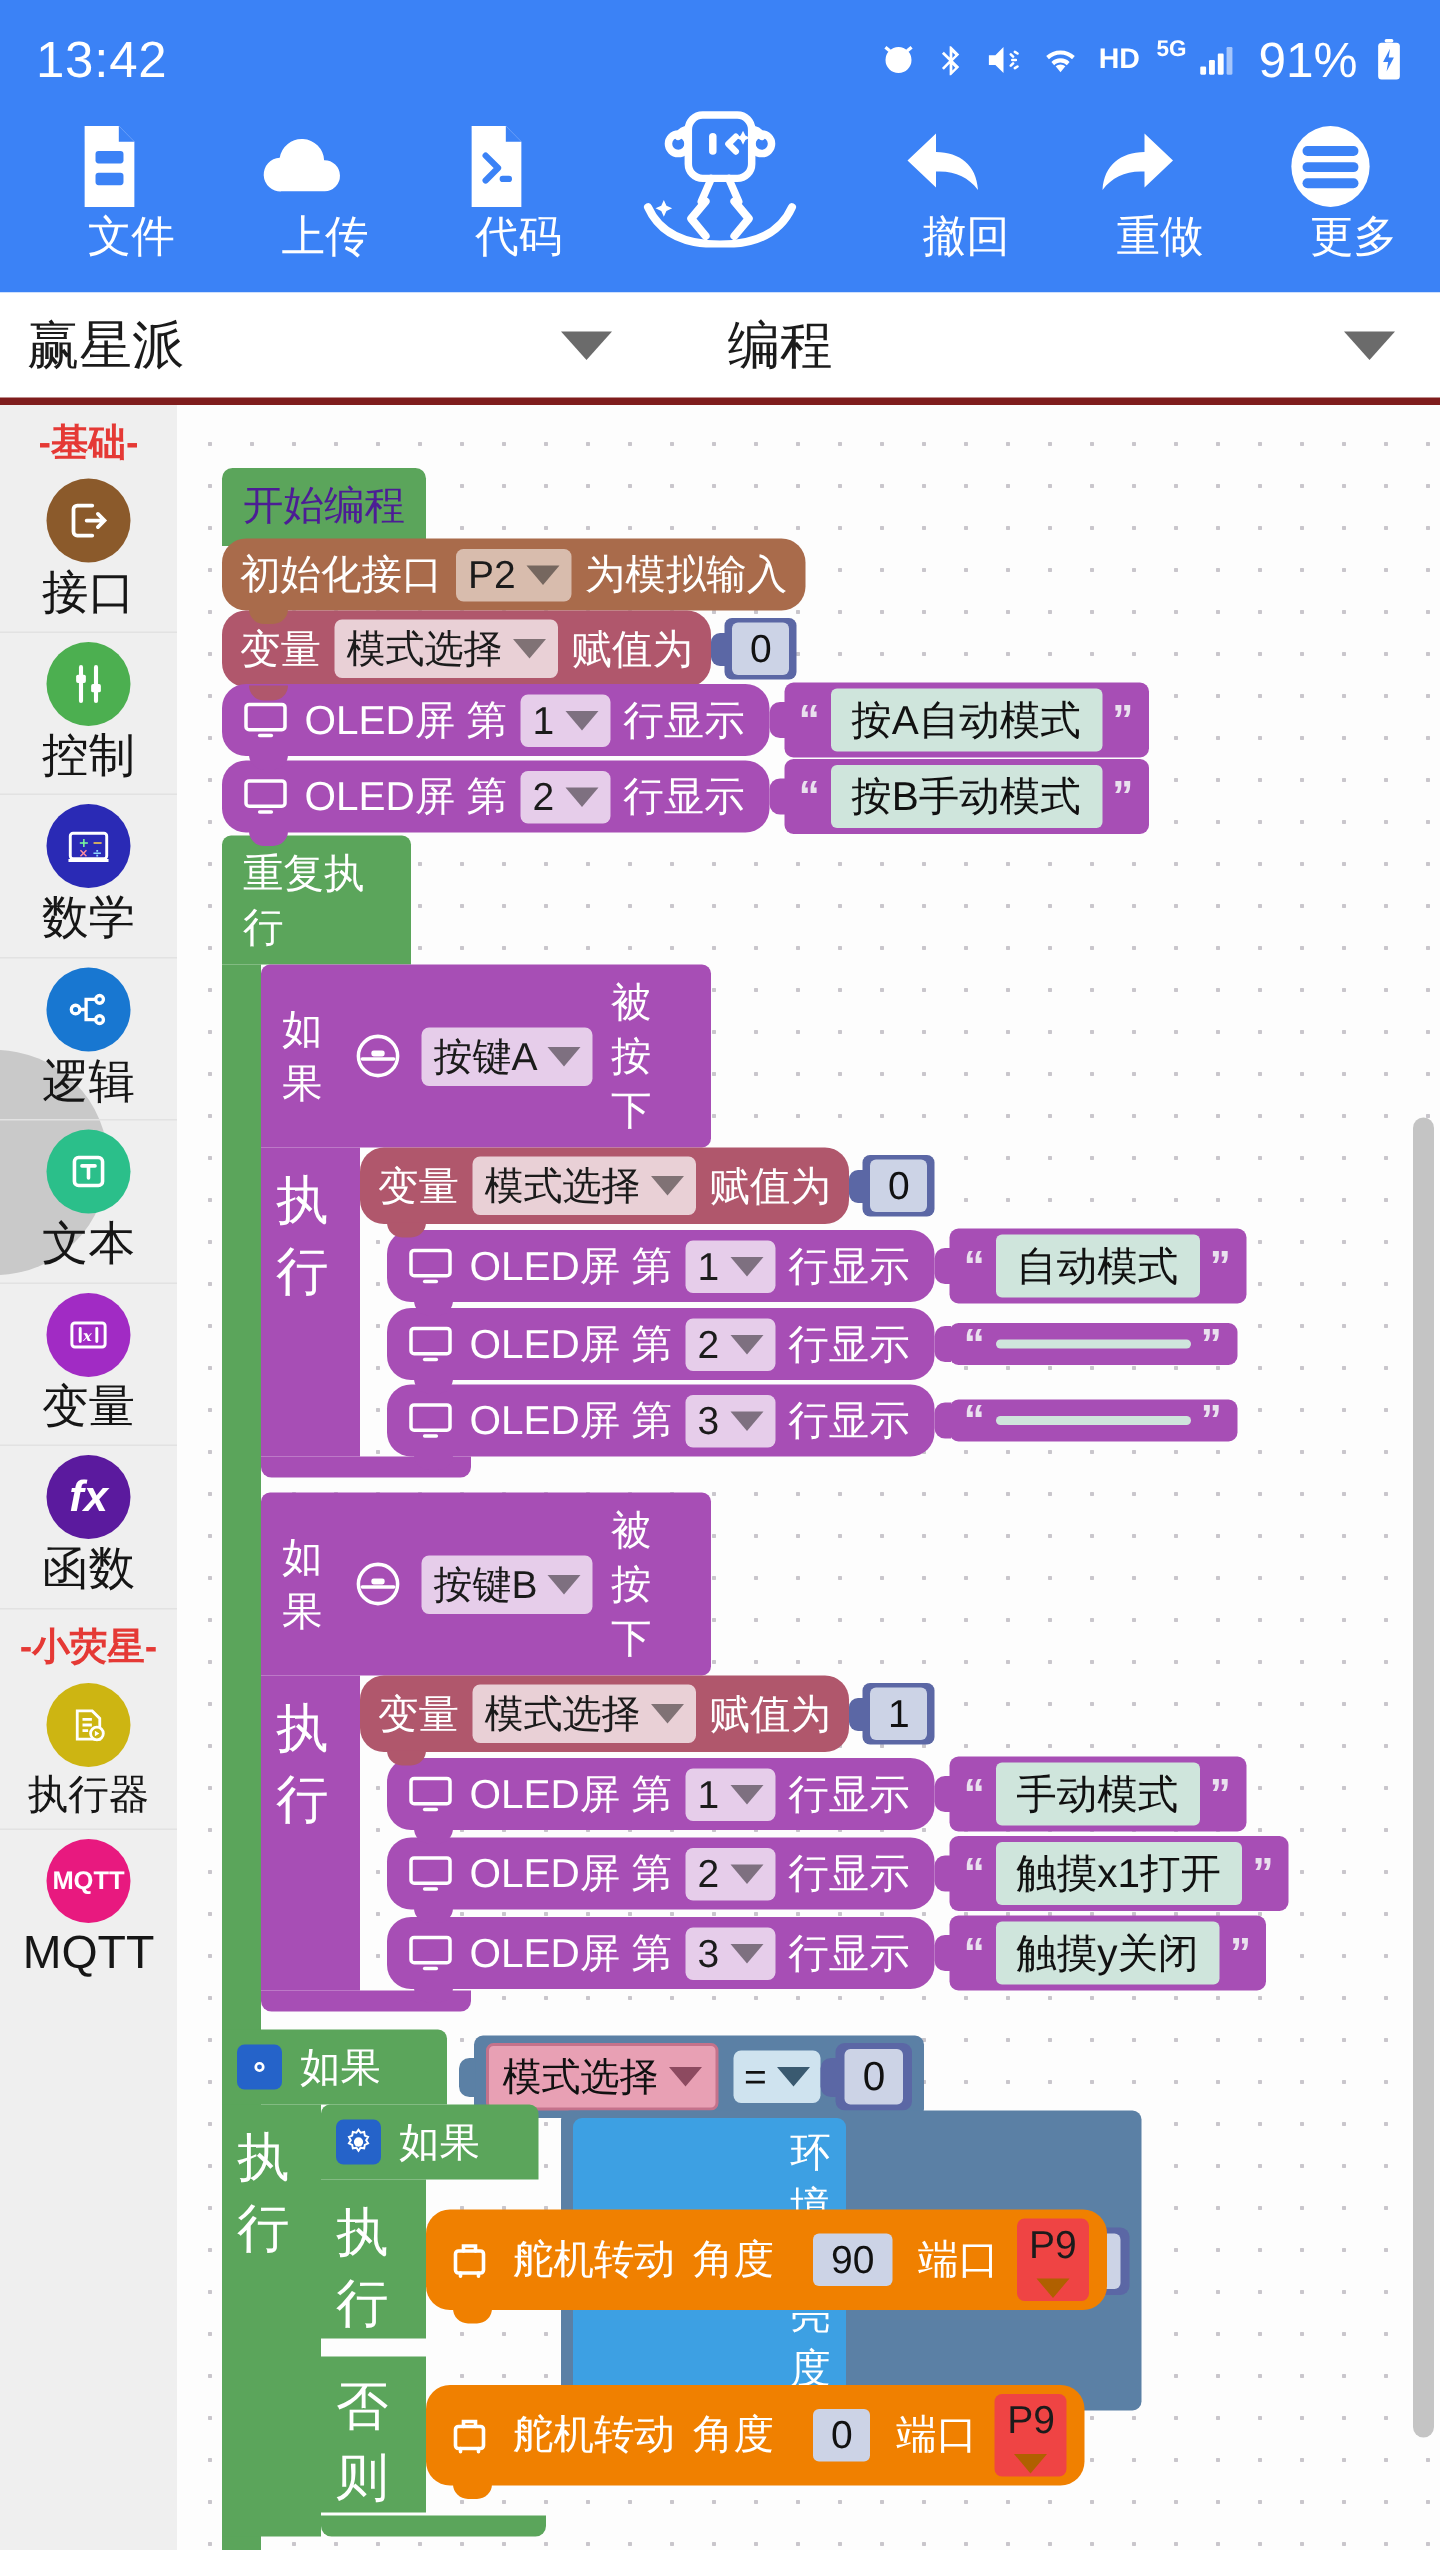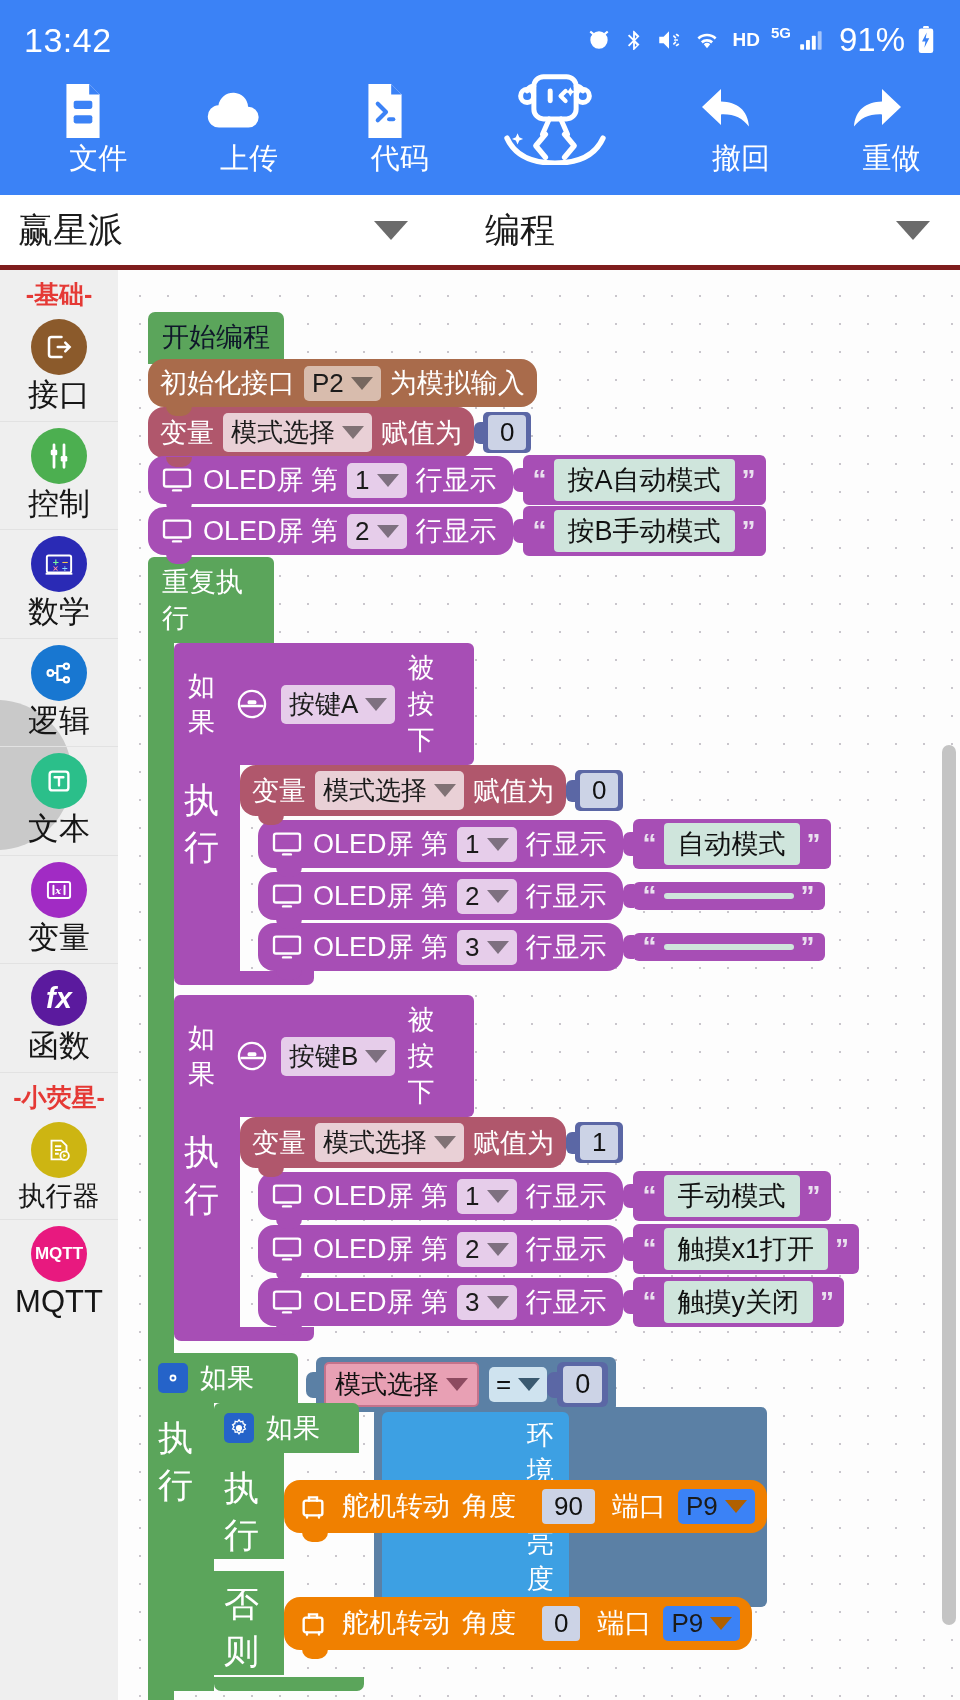--- a/index.html
+++ b/index.html
@@ -90,21 +90,21 @@
   .scrollbar{
     position:absolute; right:4px; top:475px; width:14px; height:880px;
     background:#c4c4c4; border-radius:7px;
   }
 
   
   .blk{ position:absolute; display:flex; align-items:center; }
   .row{ display:flex; align-items:center; }
 
   .hat{
-    background:#5BA55B; color:#0f172a; font-size:27px;
+    background:#5BA55B; color:#4c1d95; font-size:27px;
     padding:7px 14px 9px 14px; border-radius:7px 7px 0 0;
     position:relative;
   }
   .hat::after{
     content:""; position:absolute; left:18px; bottom:-9px;
     width:26px;height:10px; background:#5BA55B;
     border-radius:0 0 10px 10px;
   }
 
   .stk{
@@ -127,21 +127,21 @@
 
   
   .fld{
     display:inline-flex; align-items:center; gap:7px;
     background:rgba(255,255,255,.55); color:#1b1b1b;
     padding:2px 8px; border-radius:5px; font-size:26px;
     white-space:nowrap;
   }
   .fld .dc{ width:0;height:0;border-left:11px solid transparent;border-right:11px solid transparent;border-top:13px solid rgba(0,0,0,.45);}
   .fld.lite{ background:rgba(255,255,255,.72); }
-  .fld.onorange{ background:#3b82f6; }
+  .fld.onorange{ background:#ef4444;flex-direction:column; }
   .fld.onorange .dc{ border-top-color:#b06000;}
   .fld.onblue{ background:#7EC4EF; }
   .fld.onblue .dc{ border-top-color:#1b5a85;}
 
   
   .numblk{
     background:#5B67A5; border-radius:5px; padding:3px 5px; position:relative;
     display:inline-flex; align-items:center; margin-left:9px;
   }
   .numblk .nv{
@@ -345,20 +345,31 @@
 
   <div class="tool">
     <span class="ti">
       <svg width="60" height="56" viewBox="0 0 30 28" fill="#fff">
           <path d="M17.5 3L27 12l-9.5 9v-5.3c-6.4-.3-10.6 1.8-14 6.1.6-8.4 6-12.4 14-12.6V3z"></path>
         </svg>
     </span>
     <span class="tl">重做</span>
   </div>
 
+  <div class="tool">
+    <span class="ti">
+      <svg width="58" height="58" viewBox="0 0 28 28" fill="#fff">
+          <ellipse cx="14" cy="14" rx="12.6" ry="13"></ellipse>
+          <rect x="5" y="7.4" width="18" height="3.2" rx="1.6" fill="#3B82F6"></rect>
+          <rect x="5" y="12.6" width="18" height="3.2" rx="1.6" fill="#3B82F6"></rect>
+          <rect x="5" y="17.8" width="18" height="3.2" rx="1.6" fill="#3B82F6"></rect>
+        </svg>
+    </span>
+    <span class="tl">更多</span>
+  </div>
 </div>
 
 <div class="projbar">
   <div class="proj-left">
     <span class="proj-name">赢星派</span>
     <span class="caret"></span>
   </div>
   <div class="proj-right">
     <span class="proj-title">编程</span>
     <span class="caret"></span>

